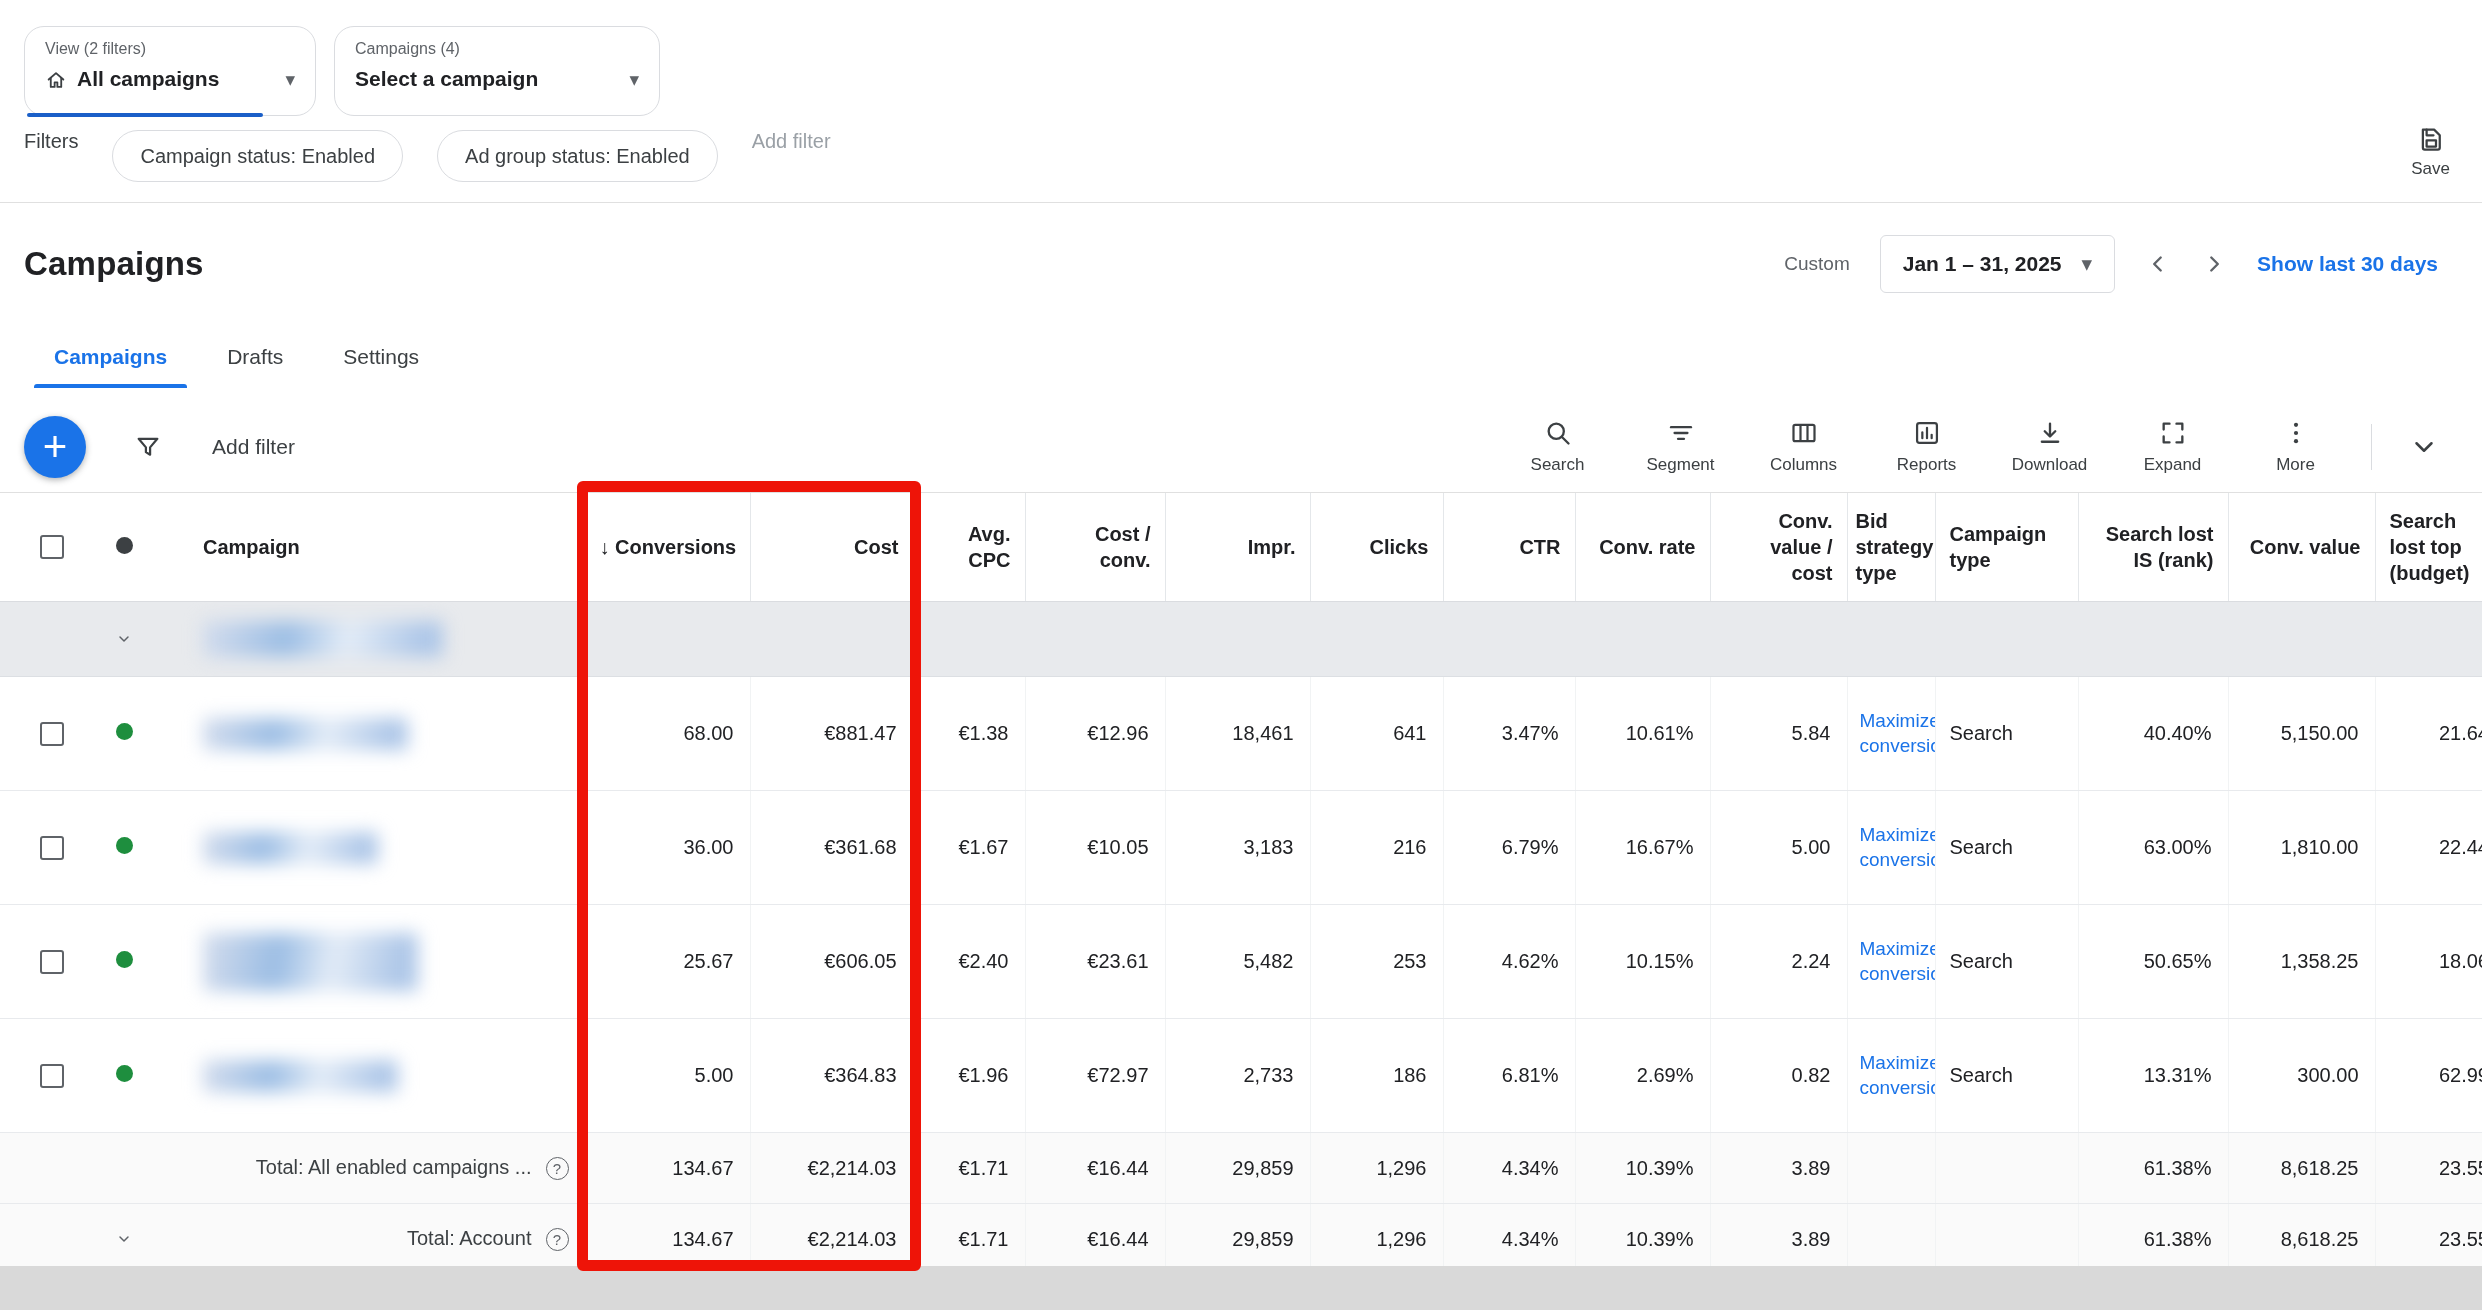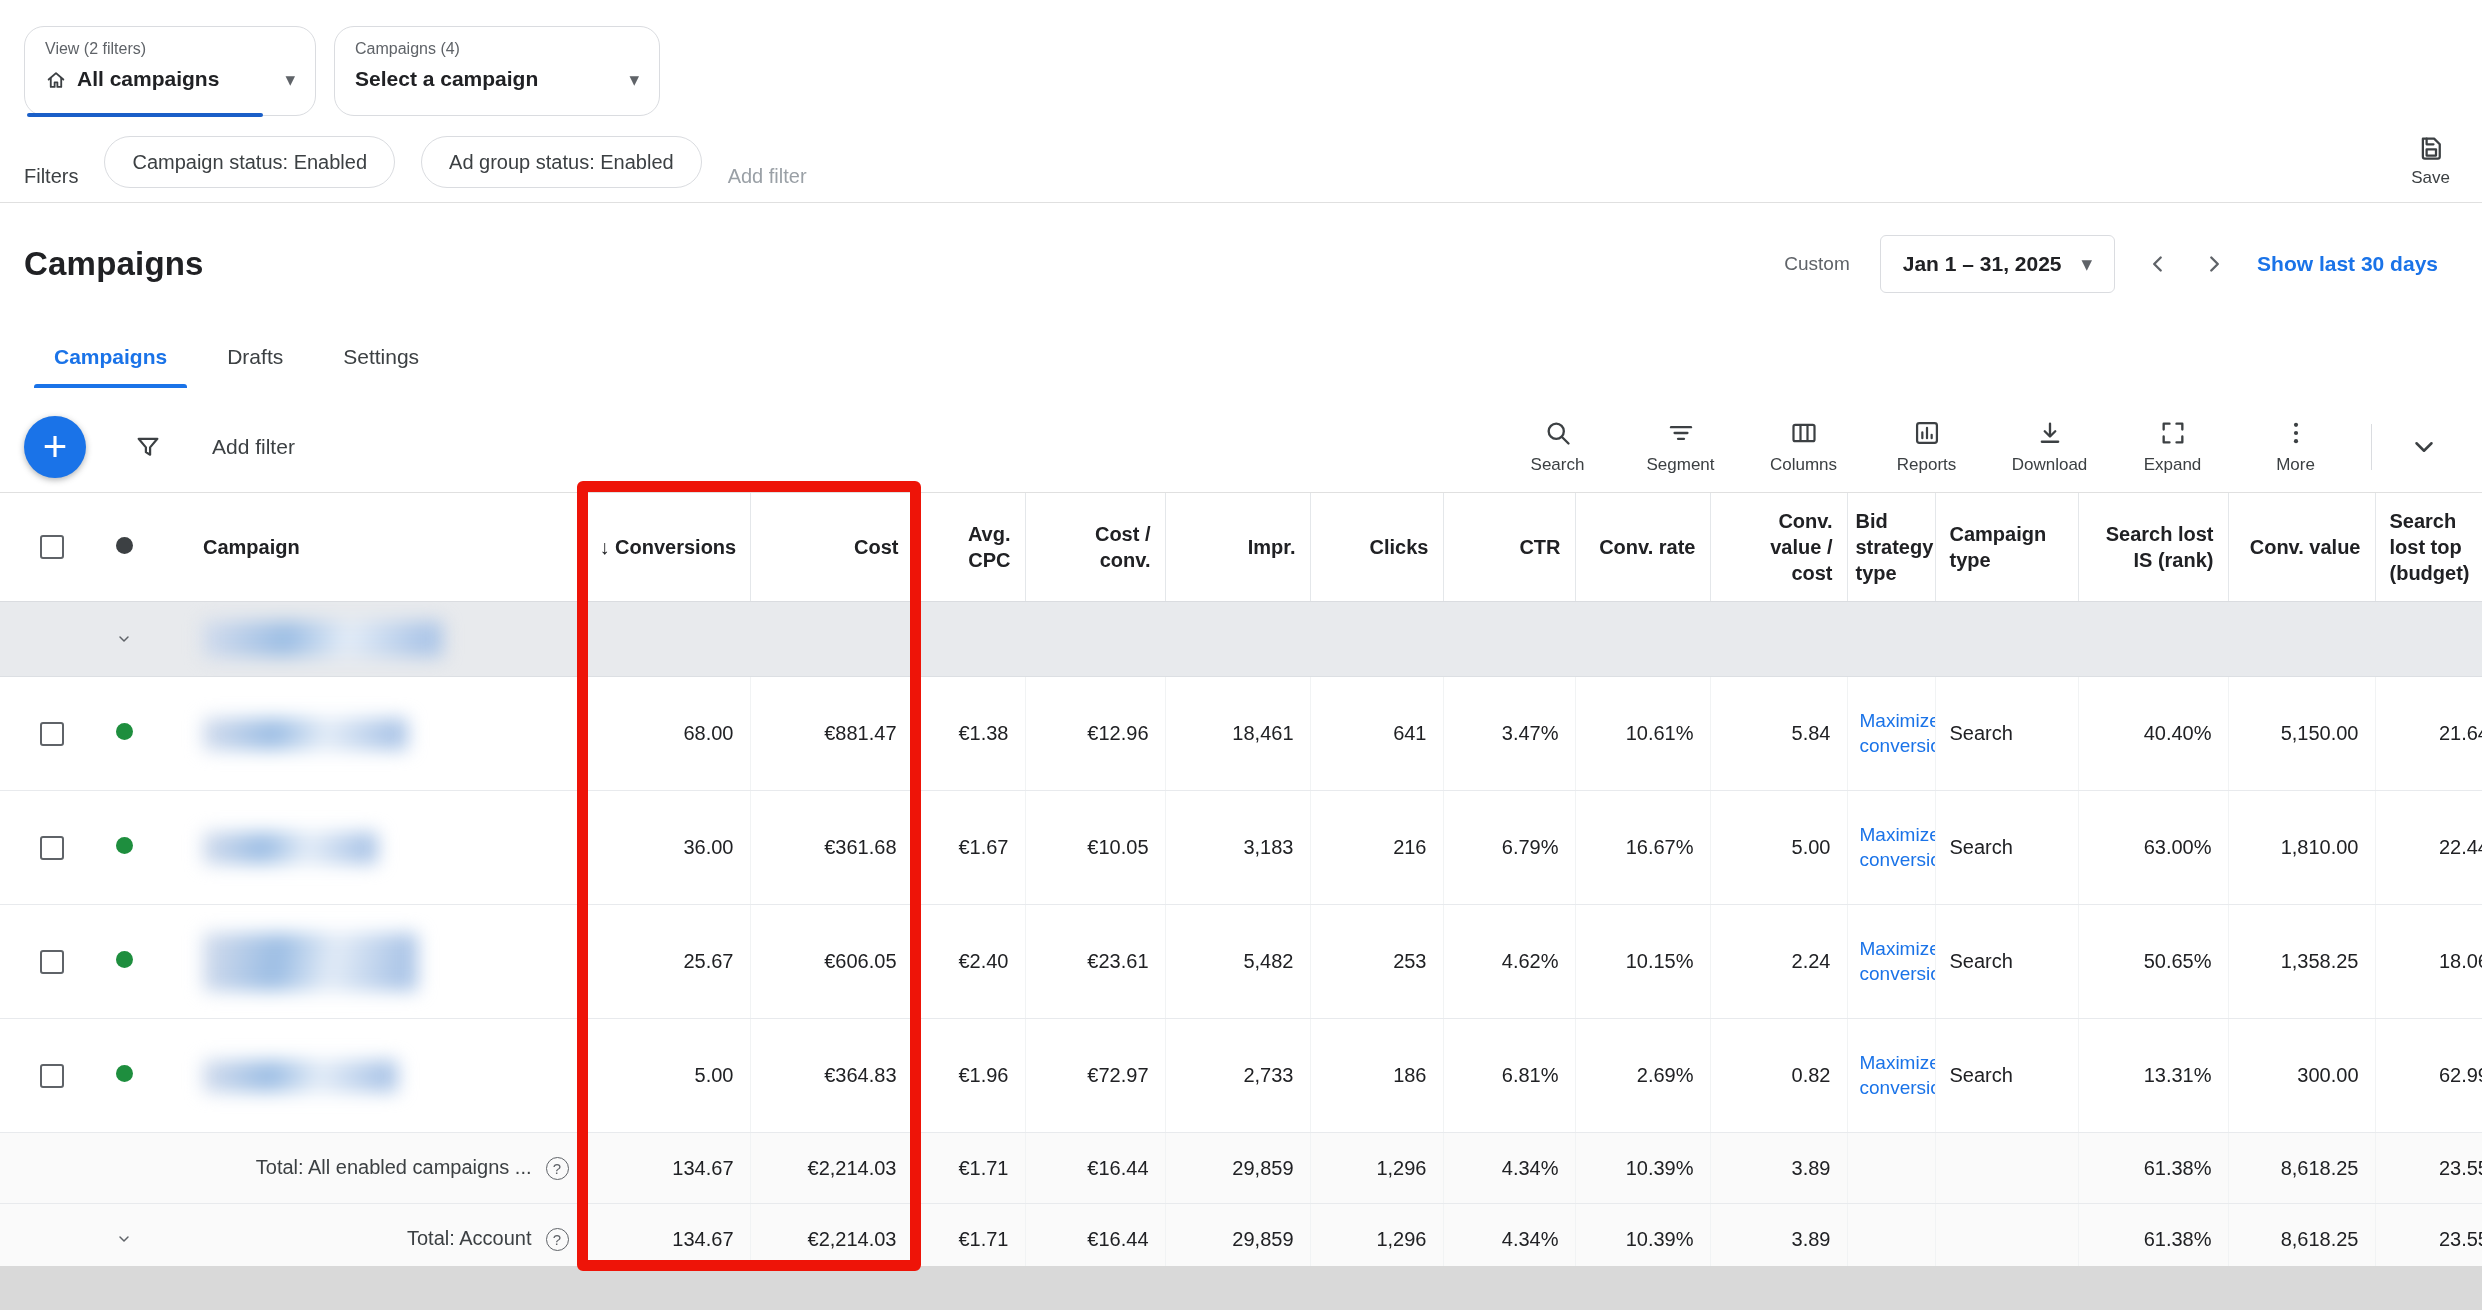--- a/index.html
+++ b/index.html
@@ -9,21 +9,21 @@
   
   .top-selectors{position:absolute;top:26px;left:24px;display:flex;gap:18px;}
   .selector-card{position:relative;min-width:292px;height:90px;border:1px solid #dadce0;border-radius:20px;
                  background:#fff;padding:13px 20px;box-sizing:border-box;cursor:pointer;}
   .sel-label{font-size:16px;color:#5f6368;}
   .sel-value-row{display:flex;align-items:flex-end;gap:10px;margin-top:9px;font-size:21px;font-weight:700;color:#202124;}
   .sel-arrow{margin-left:auto;color:#5f6368;font-size:19px;padding-left:34px;}
   .active-underline{position:absolute;left:2px;right:52px;bottom:-2px;height:4px;background:#1a5fc8;border-radius:2px;}
   .ico svg{display:block;}
   
-  .filters-row{position:absolute;top:130px;left:24px;right:32px;display:flex;align-items:flex-end;gap:26px;height:58px;}
+  .filters-row{position:absolute;top:130px;left:24px;right:32px;display:flex;align-items:flex-start;gap:34px;height:58px;}
   .filters-label{font-size:20px;color:#3c4043;}
   .chip{height:50px;display:flex;align-items:center;padding:0 27px;border:1px solid #dadce0;border-radius:26px;
         font-size:20px;font-weight:500;color:#3c4043;background:#fff;cursor:pointer;}
   .add-filter-muted{color:#9aa0a6;font-size:20px;cursor:pointer;}
   .save-action{margin-left:auto;display:flex;flex-direction:column;align-items:center;gap:5px;color:#3c4043;
                font-size:17px;cursor:pointer;margin-top:-6px;}
   .top-divider{position:absolute;top:202px;left:0;width:100%;height:1px;background:#e0e0e0;}
   
   .title-row{position:absolute;top:224px;left:24px;right:44px;display:flex;align-items:center;height:80px;}
   .page-title{font-size:33px;font-weight:600;margin:0;letter-spacing:.2px;}

